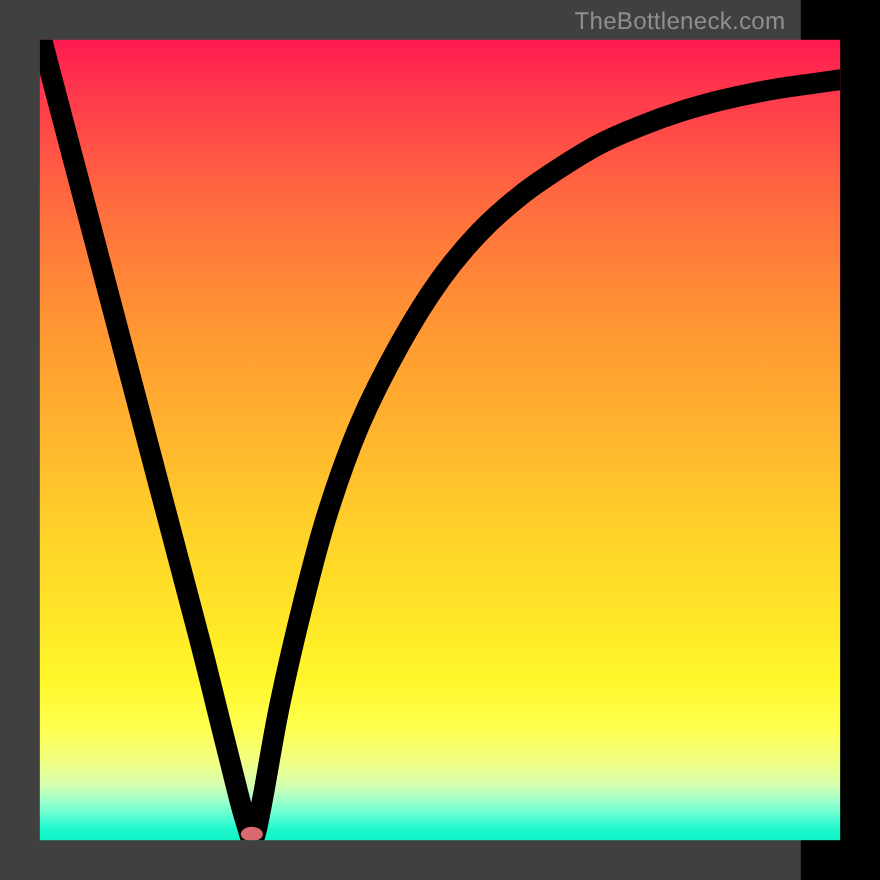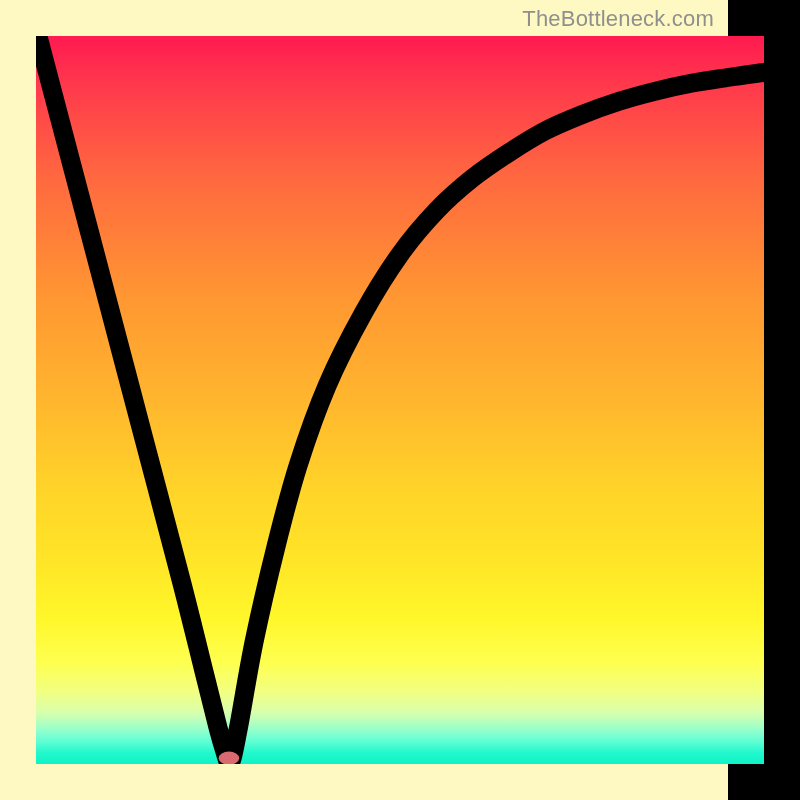--- a/index.html
+++ b/index.html
@@ -10,21 +10,21 @@
     background: #000;
     font-family: Arial, Helvetica, sans-serif;
     overflow: hidden;
   }
   .frame {
     position: absolute;
     top: 0;
     left: 0;
     width: 728px;
     height: 800px;
-    background: #fef9c3;
+    background: #404040;
   }
   .plot-area {
     position: absolute;
     top: 36px;
     left: 36px;
     width: 728px;
     height: 728px;
     overflow: hidden;
   }
   .gradient {

